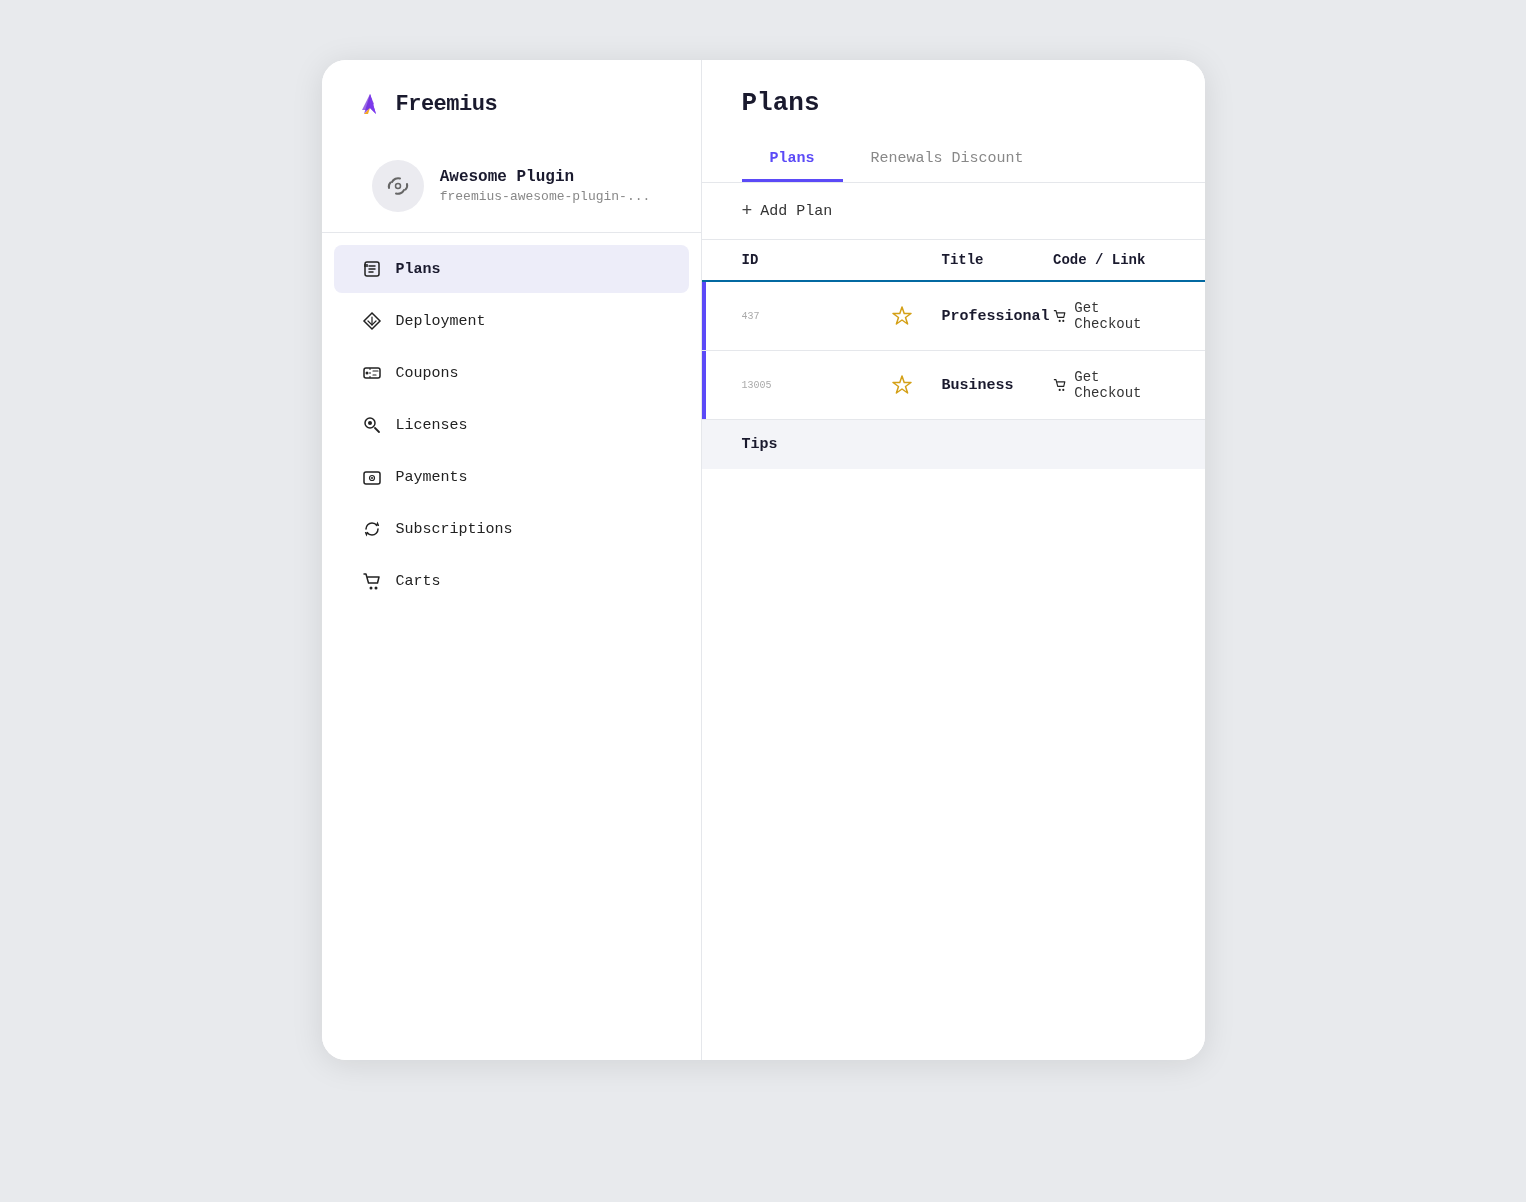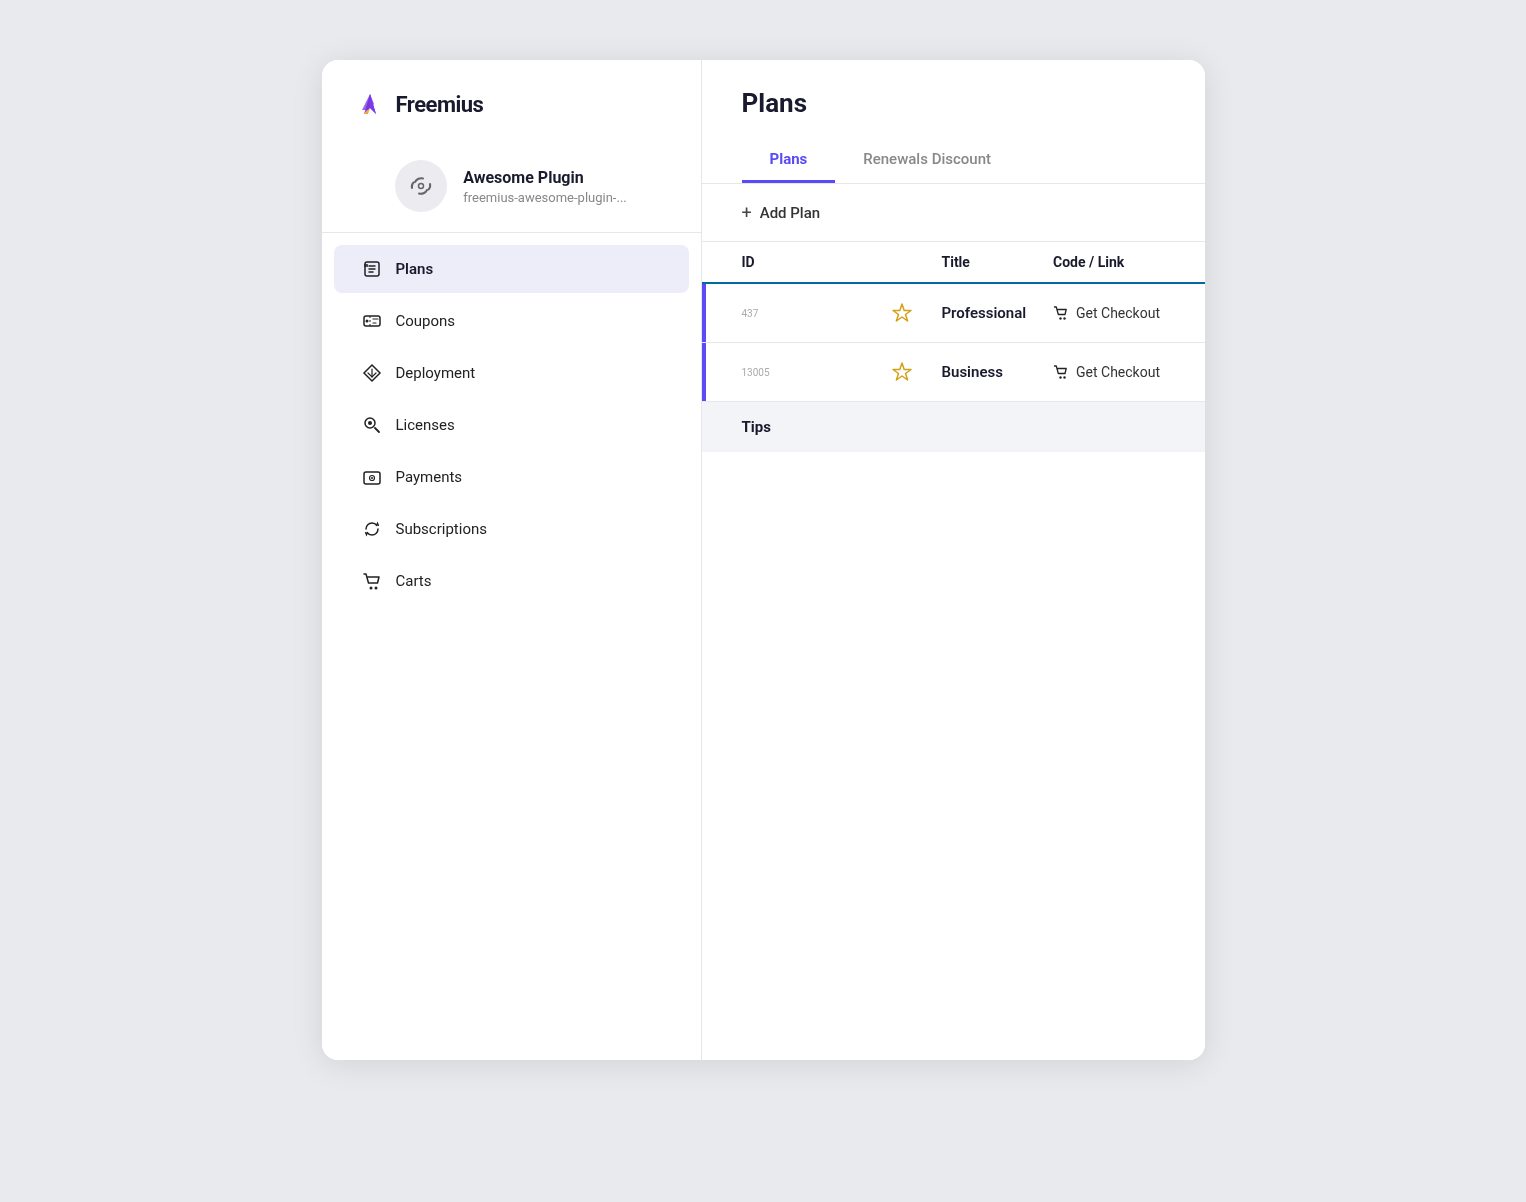--- a/index.html
+++ b/index.html
@@ -10,23 +10,24 @@
       display: flex;
       align-items: flex-start;
       justify-content: center;
       padding: 60px 40px;
     }
     .app-container {
       display: flex;
       width: 883px;
       min-height: 1000px;
       background: #fff;
-      border-radius: 16px;
+      border-radius: 24px;
       overflow: hidden;
       box-shadow: 0 4px 32px rgba(0,0,0,0.10);
+      font-family: Liberation Mono, monospace;
     }
     
     .sidebar {
       width: 380px;
       min-width: 380px;
       background: #fff;
       border-right: 1px solid #e5e7eb;
       display: flex;
       flex-direction: column;
     }
@@ -294,35 +295,35 @@
         <svg viewBox="0 0 20 20" fill="none">
           <rect x="3" y="3" width="14" height="14" rx="2" stroke="#222" stroke-width="1.5"></rect>
           <path d="M7 10h6M7 7h6M7 13h4" stroke="#222" stroke-width="1.5" stroke-linecap="round"></path>
           <rect x="2" y="5" width="4" height="3" rx="0.5" fill="#222" opacity="0.8"></rect>
         </svg>
         <span>Plans</span>
       </div>
 
       <div class="menu-item">
         <svg viewBox="0 0 20 20" fill="none">
+          <path d="M10 2l8 8-8 8-8-8 8-8z" stroke="#222" stroke-width="1.5" fill="none"></path>
+          <path d="M6 10l4 4 4-4" stroke="#222" stroke-width="1.2" stroke-linecap="round"></path>
+          <path d="M10 6v8" stroke="#222" stroke-width="1.2" stroke-linecap="round"></path>
+        </svg>
+        <span>Deployment</span>
+      </div>
+
+      <div class="menu-item">
+        <svg viewBox="0 0 20 20" fill="none">
           <rect x="2" y="5" width="16" height="10" rx="2" stroke="#222" stroke-width="1.5"></rect>
           <path d="M8 5v10" stroke="#222" stroke-width="1" stroke-dasharray="2 2"></path>
           <circle cx="5" cy="10" r="1.5" fill="#222"></circle>
           <path d="M11 8h5M11 12h3" stroke="#222" stroke-width="1.2" stroke-linecap="round"></path>
         </svg>
         <span>Coupons</span>
-      </div>
-
-      <div class="menu-item">
-        <svg viewBox="0 0 20 20" fill="none">
-          <path d="M10 2l8 8-8 8-8-8 8-8z" stroke="#222" stroke-width="1.5" fill="none"></path>
-          <path d="M6 10l4 4 4-4" stroke="#222" stroke-width="1.2" stroke-linecap="round"></path>
-          <path d="M10 6v8" stroke="#222" stroke-width="1.2" stroke-linecap="round"></path>
-        </svg>
-        <span>Deployment</span>
       </div>
 
       <div class="menu-item">
         <svg viewBox="0 0 20 20" fill="none">
           <circle cx="8" cy="8" r="5" stroke="#222" stroke-width="1.5"></circle>
           <path d="M13 13l4 4" stroke="#222" stroke-width="1.8" stroke-linecap="round"></path>
           <circle cx="8" cy="8" r="2" fill="#222"></circle>
         </svg>
         <span>Licenses</span>
       </div>

